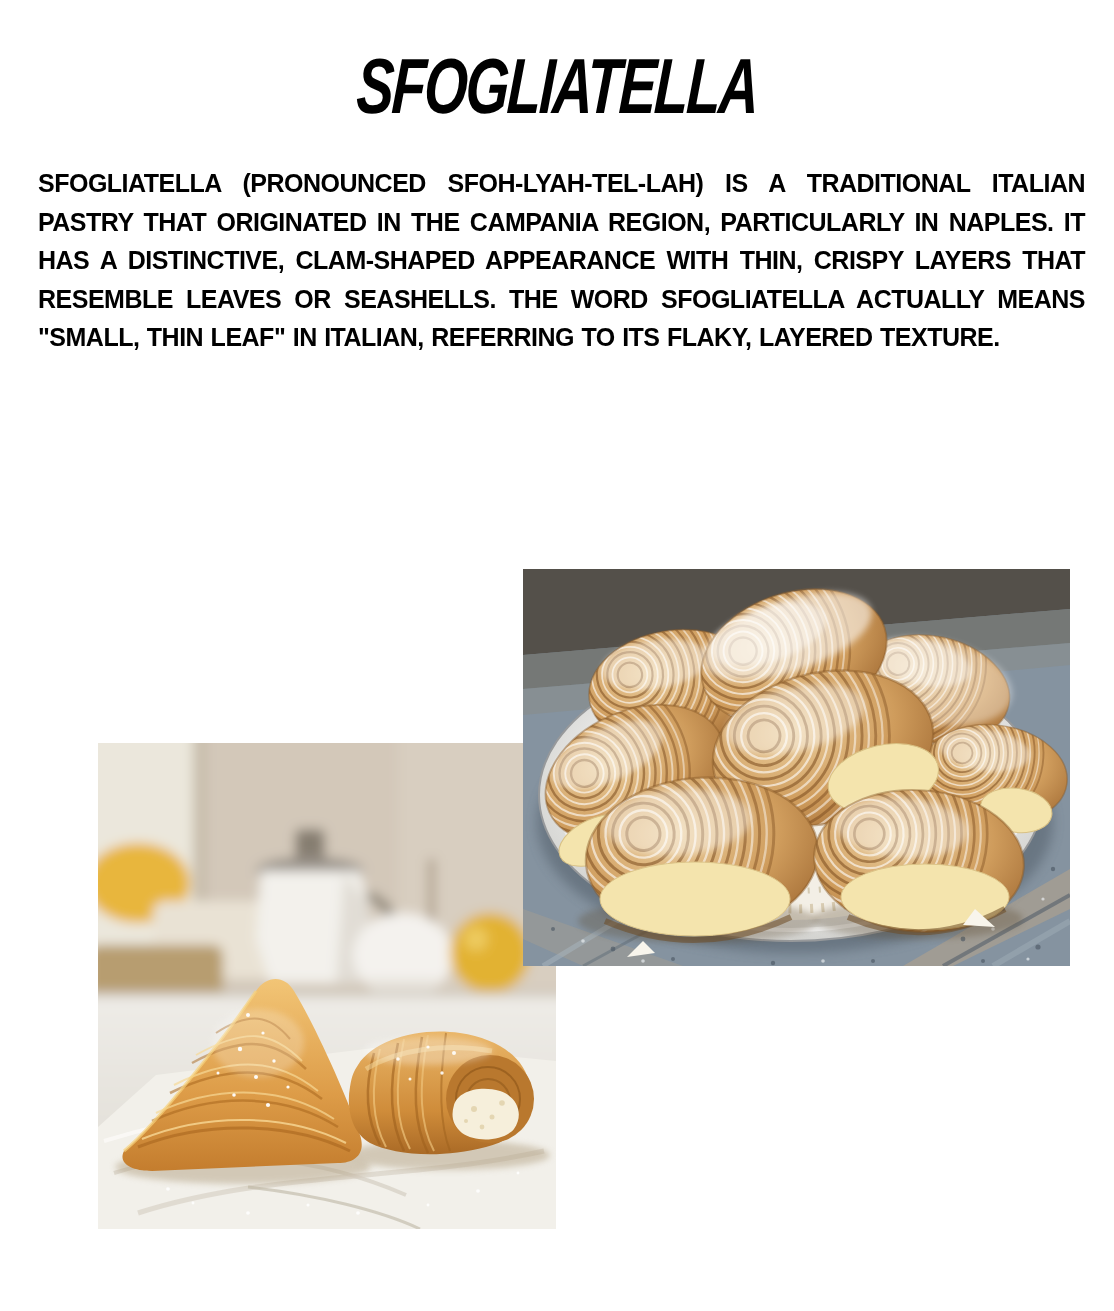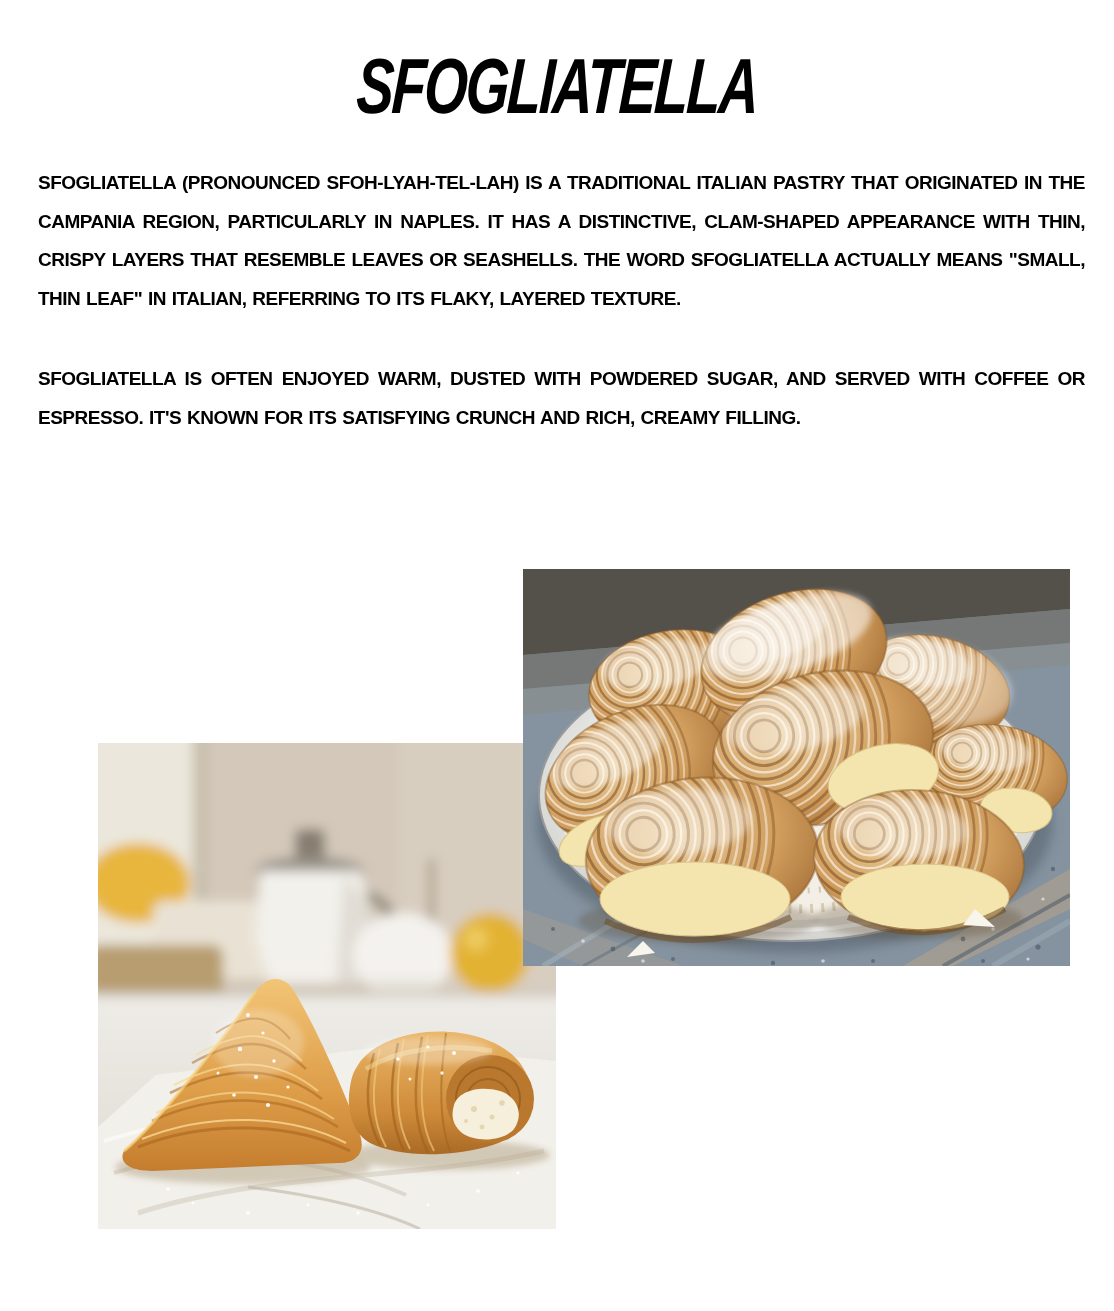--- a/index.html
+++ b/index.html
@@ -3,39 +3,38 @@
 <meta charset="utf-8">
 <style>
   html,body{margin:0;padding:0;}
   body{width:1114px;height:1311px;position:relative;background:#ffffff;overflow:hidden;
        font-family:"Liberation Sans",sans-serif;font-weight:bold;color:#000;}
   .page{position:absolute;inset:0;}
   .title-wrap{position:absolute;top:50px;left:0;right:0;text-align:center;line-height:72px;}
   .title-inner{display:inline-block;font-size:78px;font-style:italic;letter-spacing:-3px;
        transform:scaleX(.72) skewX(-4deg);transform-origin:center;white-space:nowrap;}
   .article{position:absolute;top:164px;left:38px;right:29px;text-align:justify;
-       font-size:19px;line-height:38.5px;letter-spacing:-0.5px;word-spacing:1px;}
+       font-size:25px;line-height:38.5px;letter-spacing:-0.5px;word-spacing:1px;}
   .article p{margin:0 0 42px 0;}
   .photo{position:absolute;display:block;}
   .photo-table{left:98px;top:743px;width:458px;height:486px;z-index:1;}
   .photo-plate{left:523px;top:569px;width:547px;height:397px;z-index:2;}
   svg{display:block;}
 </style>
 </head>
 <body>
 
 <div class="page">
 
   <div class="title-wrap">
     <span class="title-inner">SFOGLIATELLA</span>
   </div>
 
   <div class="article">
     <p>SFOGLIATELLA (PRONOUNCED SFOH-LYAH-TEL-LAH) IS A TRADITIONAL ITALIAN PASTRY THAT ORIGINATED IN THE CAMPANIA REGION, PARTICULARLY IN NAPLES. IT HAS A DISTINCTIVE, CLAM-SHAPED APPEARANCE WITH THIN, CRISPY LAYERS THAT RESEMBLE LEAVES OR SEASHELLS. THE WORD SFOGLIATELLA ACTUALLY MEANS "SMALL, THIN LEAF" IN ITALIAN, REFERRING TO ITS FLAKY, LAYERED TEXTURE.</p>
-    <p>SFOGLIATELLA IS OFTEN ENJOYED WARM, DUSTED WITH POWDERED SUGAR, AND SERVED WITH COFFEE OR ESPRESSO. IT'S KNOWN FOR ITS SATISFYING CRUNCH AND RICH, CREAMY FILLING.</p>
   </div>
 
   <figure class="photo photo-table" style="margin:0">
   <svg width="458" height="486" viewBox="0 0 458 486">
     <defs>
       <linearGradient id="wallG" x1="0" y1="0" x2="0" y2="1">
         <stop offset="0" stop-color="#dbd1c3"></stop>
             <stop offset="1" stop-color="#cabfae"></stop>
       </linearGradient>
       <linearGradient id="surfG" x1="0" y1="0" x2="0" y2="1">

